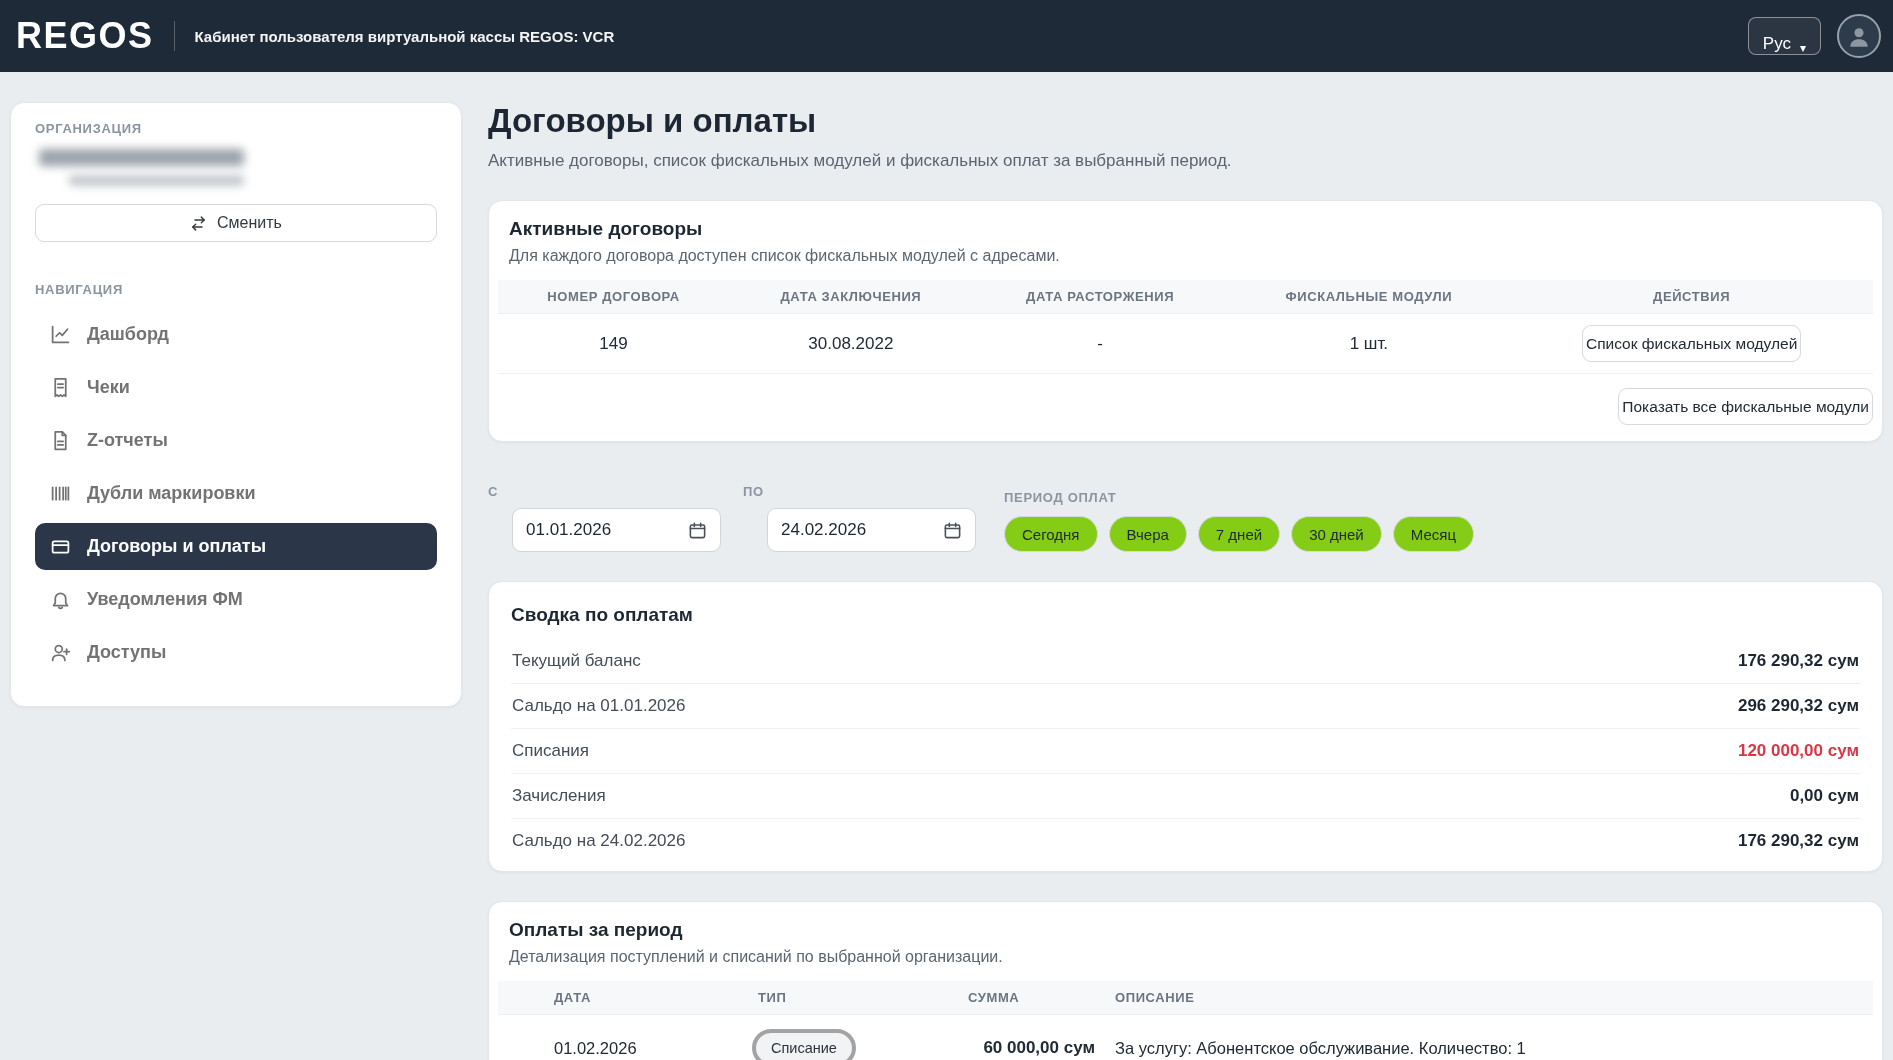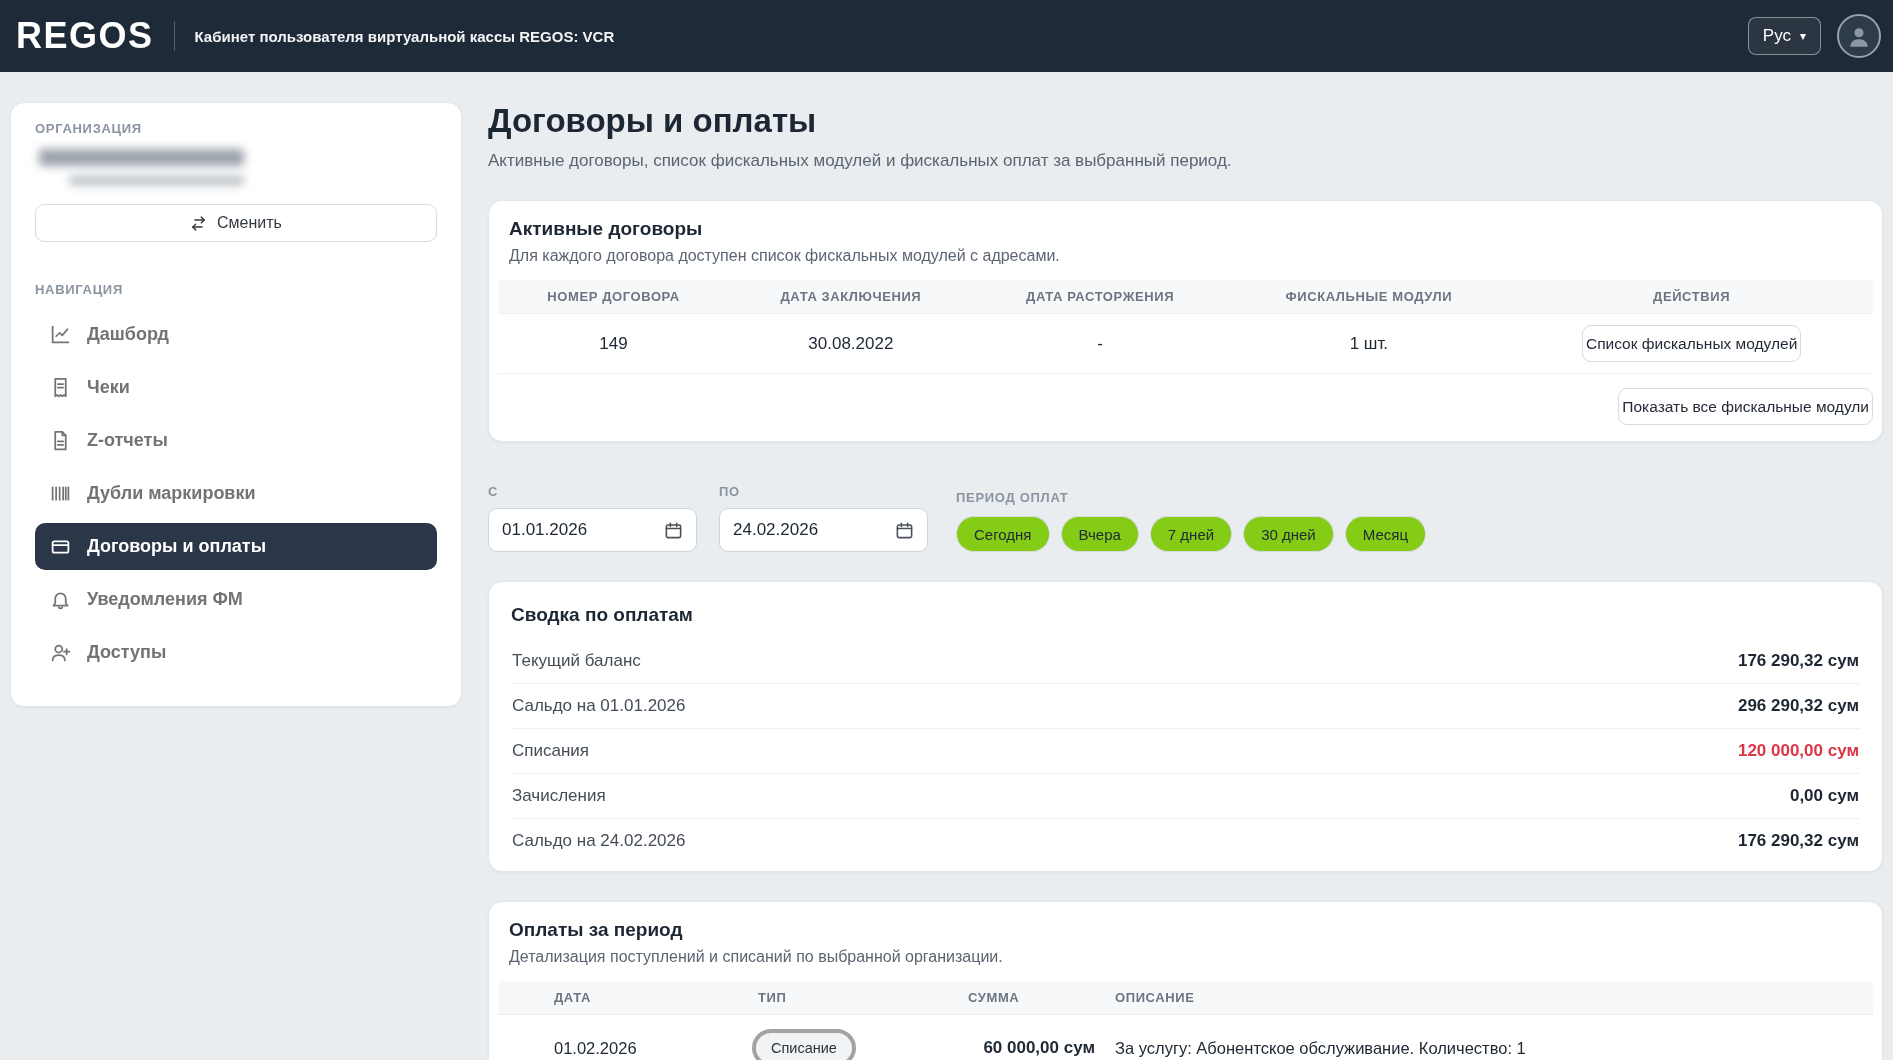--- a/index.html
+++ b/index.html
@@ -16,21 +16,21 @@
     height:72px; background:#1f2a38; color:#fff;
     display:flex; align-items:center; justify-content:space-between;
     padding:0 12px 0 16px;
   }
   .topbar-left { display:flex; align-items:center; gap:20px; min-width:0; }
   .logo { font-size:36px; font-weight:800; letter-spacing:1.5px; white-space:nowrap; }
   .topbar-sep { width:1px; height:30px; background:rgba(255,255,255,.25); }
   .topbar-title { font-size:15px; font-weight:700; color:rgba(255,255,255,.95); white-space:nowrap; }
   .topbar-right { display:flex; align-items:center; gap:16px; }
   .lang-btn {
-    display:flex; align-items:center; gap:9px;
+    display:flex; align-items:flex-end; gap:9px;
     background:rgba(255,255,255,.06); border:1px solid rgba(255,255,255,.45);
     border-radius:8px; color:#fff; font-size:17px; height:38px; padding:0 14px;
   }
   .lang-btn .caret { font-size:12px; line-height:1; }
   .avatar {
     width:44px; height:44px; border-radius:50%;
     background:#2e3b4a; border:2px solid #97a1ab;
     display:flex; align-items:center; justify-content:center; overflow:hidden;
   }
   .avatar svg { width:26px; height:26px; }
@@ -97,21 +97,21 @@
     height:37px; padding:0 3px; font-size:15.5px; color:#222b36;
   }
   .card-foot { display:flex; justify-content:flex-end; padding:14px 9px 16px; }
 
   
   .filters { display:flex; align-items:flex-end; gap:22px; margin-top:42px; }
   .ffield { display:flex; flex-direction:column; gap:9px; }
   .date-input {
     width:209px; height:44px; border:1px solid #cfd5db; border-radius:9px;
     background:#fff; display:flex; align-items:center; justify-content:space-between;
-    padding:0 13px; font-size:17px; color:#1d2733; cursor:pointer;
+    padding:0 13px; font-size:17px; color:#1d2733; cursor:pointer;margin-left:24px;
   }
   .date-input svg { width:19px; height:19px; color:#49515a; }
   .period { margin-left:6px; display:flex; flex-direction:column; gap:11px; }
   .pills { display:flex; gap:11px; }
   .pill {
     height:36px; padding:0 17px; border-radius:999px;
     border:1px solid #d5dade; background:#84cc16; font-size:15px; color:#222b36;
     display:flex; align-items:center;
   }
 

